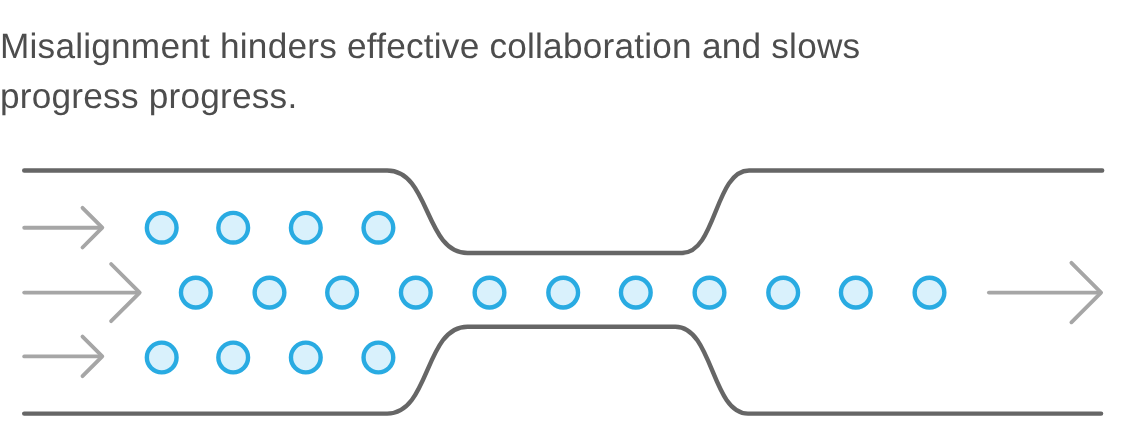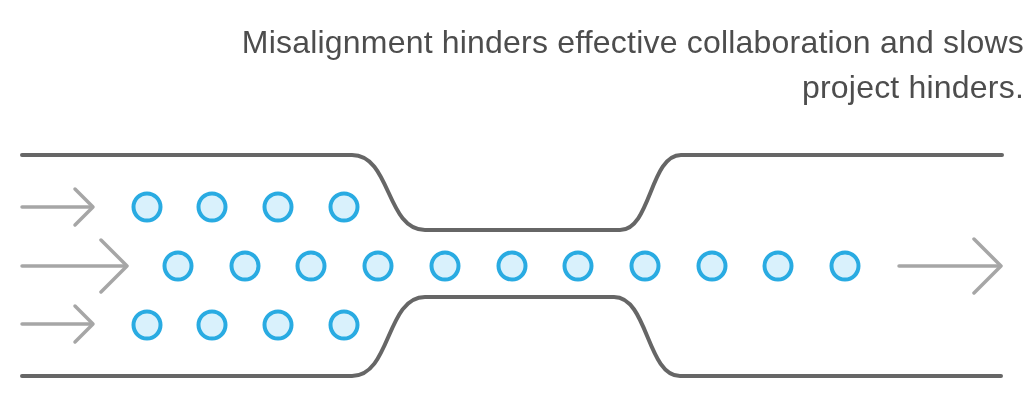--- a/index.html
+++ b/index.html
@@ -12,42 +12,42 @@
     height: 401px;
     position: relative;
     overflow: hidden;
     font-family: "Liberation Sans", sans-serif;
   }
   .title {
     position: absolute;
     top: 20px;
     left: 0;
     width: 1024px;
-    text-align: right;
+    text-align: left;
     font-size: 32px;
     line-height: 45px;
     font-weight: 500;
     color: #4d4d4d;
     letter-spacing: 0.2px;
   }
   .title span { display: block; }
   .diagram-svg {
     position: absolute;
     top: 0;
     left: 0;
     width: 1024px;
     height: 401px;
   }
 </style>
 </head>
 <body style="background: rgb(255, 255, 255);">
 
 <div class="title" style="color: rgb(77, 77, 77);">
   <span>Misalignment hinders effective collaboration and slows</span>
-  <span>project hinders.</span>
+  <span>progress progress.</span>
 </div>
 
 <svg class="diagram-svg" viewBox="0 0 1024 401" xmlns="http://www.w3.org/2000/svg">
     <path d="M 22 155 H 352 C 391 155 386 230 425 230 H 620 C 651 230 650 155 681 155 H 1002" fill="none" stroke="#666666" stroke-width="4" stroke-linecap="round"></path>
     <path d="M 22 376 H 352 C 391 376 386 297 425 297 H 614 C 648 297 647 376 680 376 H 1001" fill="none" stroke="#666666" stroke-width="4" stroke-linecap="round"></path>
     <line x1="22" y1="207" x2="91" y2="207" stroke="#a6a6a6" stroke-width="3.5" stroke-linecap="round"></line>
     <polyline points="75,189 93,207 75,225" fill="none" stroke="#a6a6a6" stroke-width="3.5" stroke-linecap="round" stroke-linejoin="round"></polyline>
     <line x1="22" y1="266" x2="125" y2="266" stroke="#a6a6a6" stroke-width="3.5" stroke-linecap="round"></line>
     <polyline points="101,240 127,266 101,292" fill="none" stroke="#a6a6a6" stroke-width="3.5" stroke-linecap="round" stroke-linejoin="round"></polyline>
     <line x1="22" y1="324" x2="91" y2="324" stroke="#a6a6a6" stroke-width="3.5" stroke-linecap="round"></line>

